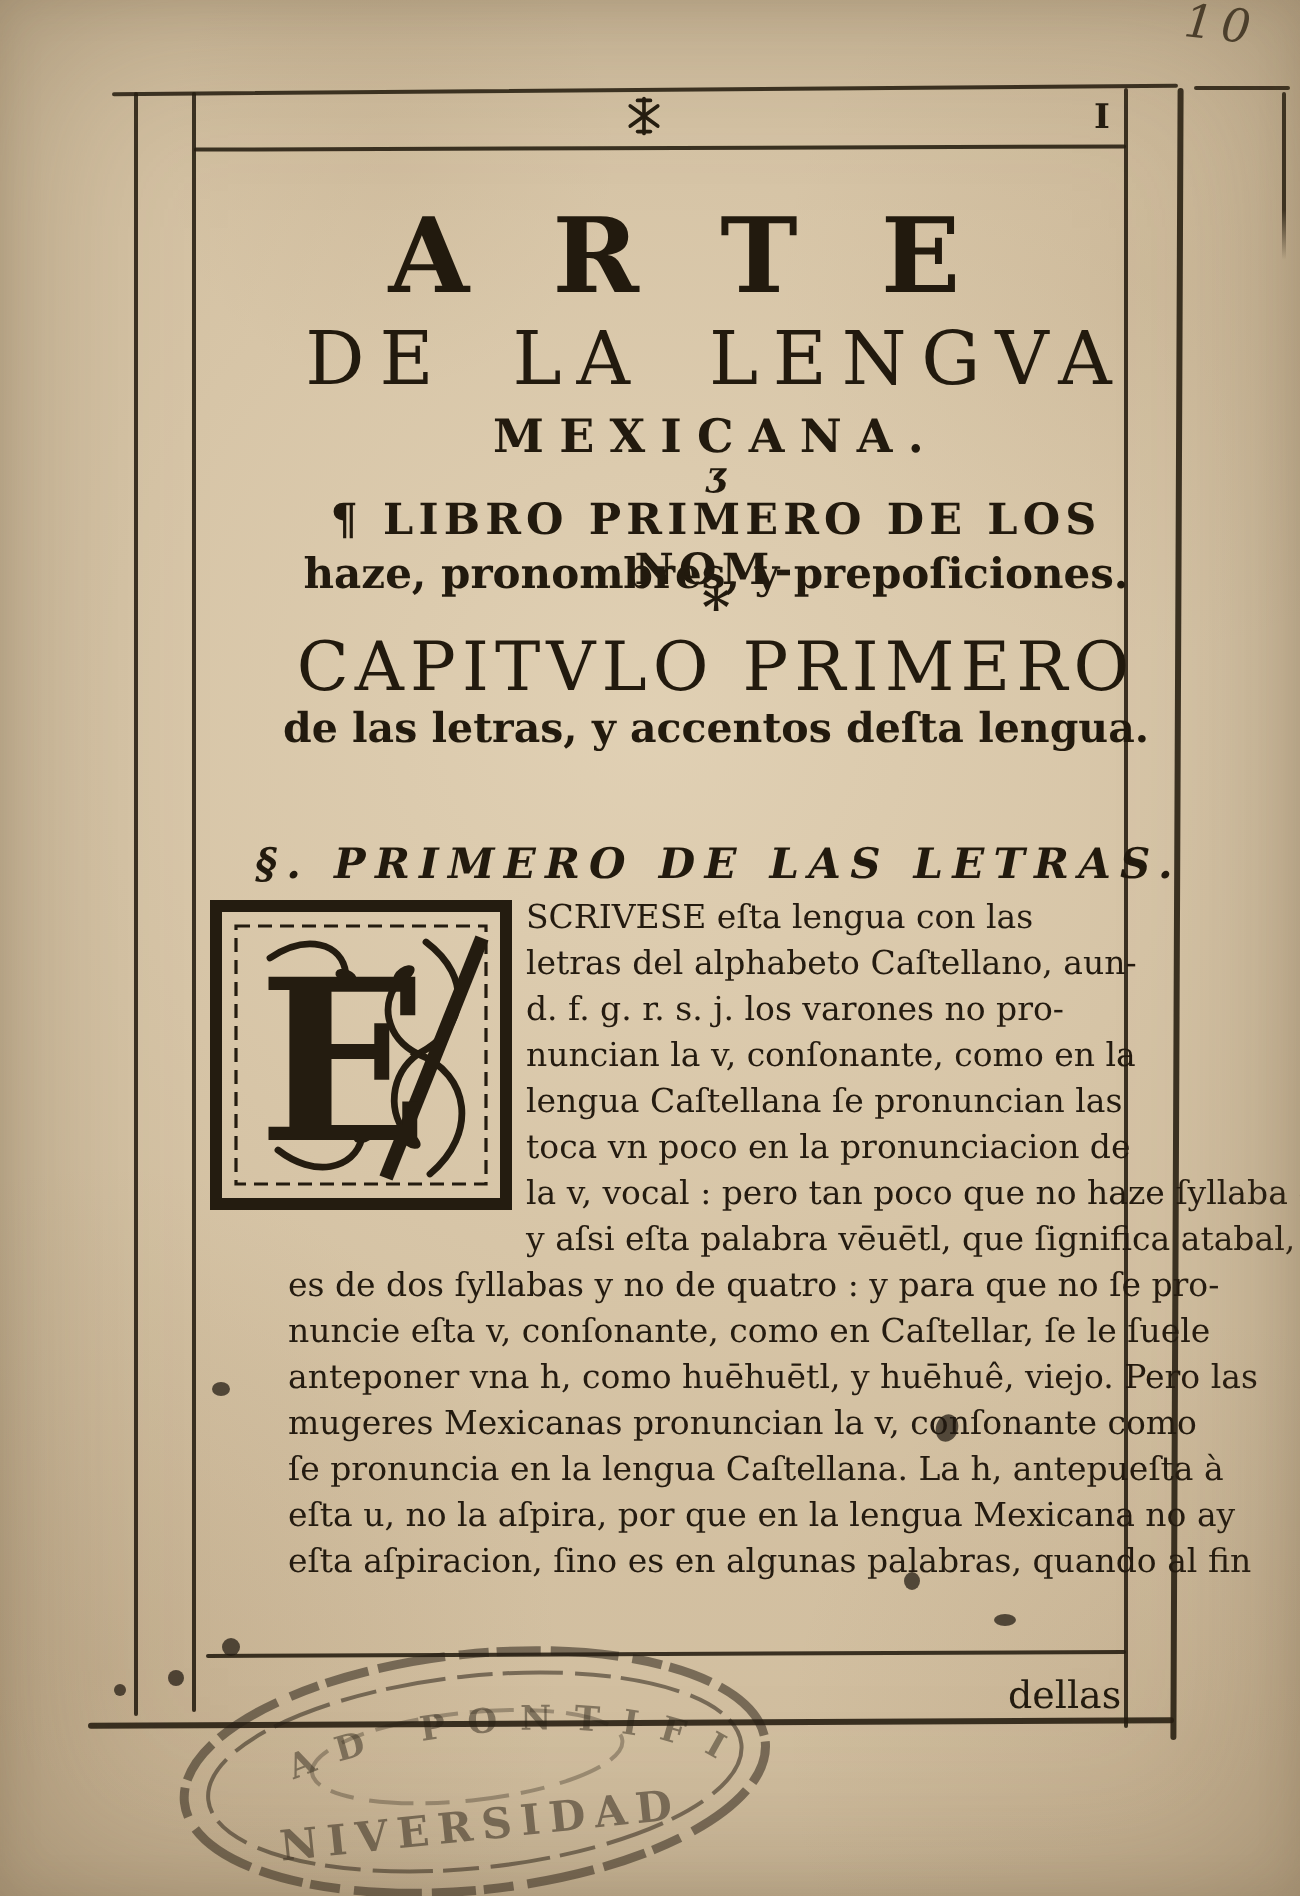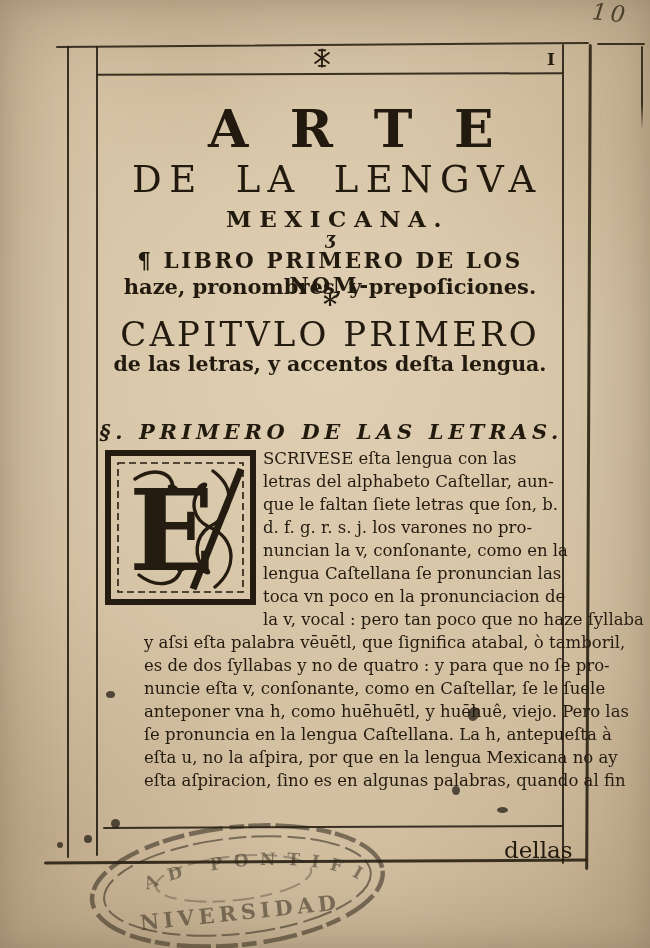--- a/index.html
+++ b/index.html
@@ -29,38 +29,38 @@
   .rule-header{left:97px; top:73px;  width:466px; height:2.2px; transform:rotate(-.2deg);}
   .rule-foot  {left:103px;top:826px; width:460px; height:2.2px; transform:rotate(-.25deg);}
   .rule-bottom{left:44px; top:860px; width:543px; height:2.6px; transform:rotate(-.3deg);}
 
   .hand-number{position:absolute;left:592px;top:0px;font-style:italic;
     font-size:23px;color:#4a3f2e;letter-spacing:4px;transform:rotate(6deg);}
   .folio{position:absolute;left:547px;top:49px;font-weight:bold;font-size:17px;color:#241c10;}
   .fleuron{position:absolute;left:311px;top:47px;width:22px;height:22px;}
 
   .content{position:absolute;left:97px;top:0;width:466px;text-align:center;color:#221a0e;}
-  .content > div{position:absolute;left:0;width:100%;}
+  .content > div{position:absolute;left:0;width:100%;padding-left:28px;}
   .t-arte  {top:98px; font-size:52px;letter-spacing:.8em;padding-left:.8em;font-weight:bold;}
   .t-lengua{top:158px;font-size:37px;letter-spacing:.2em;word-spacing:.35em;padding-left:.2em;}
   .t-mex   {top:205px;font-size:23px;letter-spacing:.33em;padding-left:.33em;font-weight:bold;}
   .t-orn   {top:228px;font-size:17px;font-style:italic;font-weight:bold;}
   .t-libro {top:248px;font-size:21.5px;letter-spacing:.12em;font-weight:bold;}
   .t-bres  {top:274px;font-size:21px;font-weight:bold;}
   .t-ast   {top:295px;font-size:27px;font-weight:bold;line-height:20px;}
   .t-cap   {top:314px;font-size:34px;letter-spacing:.09em;}
   .t-caps  {top:352px;font-size:20.5px;font-weight:bold;}
   .t-par   {top:419px;font-size:21px;font-style:italic;letter-spacing:.22em;font-weight:bold;text-align:right;}
 
   .bodytext{position:absolute;left:105px;top:447px;width:459px;
     font-size:16.5px;line-height:23px;color:#241b10;}
   .dropcap-box{float:left;width:152px;height:158px;margin:2px 6px 10px 0;}
   .bline{white-space:nowrap;height:23px;padding-left:39px;}
 
-  .catchword{position:absolute;left:504px;top:837px;font-size:23px;color:#241c10;}
+  .catchword{position:absolute;left:504px;top:837px;font-size:19px;color:#241c10;}
 
   .stamp{position:absolute;left:82px;top:816px;width:310px;height:132px;opacity:.85;}
 
   .speck{position:absolute;background:rgba(32,25,16,.72);border-radius:50%;}
 </style>
 </head>
 <body>
 
 <div class="stage">
 
@@ -116,31 +116,31 @@
           <ellipse cx="97" cy="38" rx="6" ry="3.4" transform="rotate(-35 97 38)"></ellipse>
           <ellipse cx="100" cy="121" rx="6" ry="3.4" transform="rotate(35 100 121)"></ellipse>
           <ellipse cx="68" cy="39" rx="5.5" ry="3.2" transform="rotate(20 68 39)"></ellipse>
           <ellipse cx="77" cy="119" rx="5.5" ry="3.2" transform="rotate(-20 77 119)"></ellipse>
         </g>
         <line x1="136" y1="20" x2="88" y2="140" stroke="#241c10" stroke-width="7"></line>
         <text x="24" y="121" font-family="DejaVu Serif, serif" font-weight="bold" font-size="112" fill="#241c10">E</text>
       </svg>
     </div>
     <div class="bline">SCRIVESE  eſta lengua con las</div>
-    <div class="bline">letras del alphabeto Caſtellar, aun-</div>
-    <div class="bline">que le faltan ſiete letras que ſon, b.</div>
+    <div class="bline">letras del alphabeto Caſtellano, aun-</div>
     <div class="bline">d. f. g. r. s. j. los varones no pro-</div>
     <div class="bline">nuncian la v, conſonante, como en la</div>
     <div class="bline">lengua Caſtellana ſe pronuncian las</div>
     <div class="bline">toca vn poco en la pronunciacion de</div>
     <div class="bline">la v, vocal : pero tan poco que no haze ſyllaba de porſi ;</div>
     <div class="bline">y aſsi eſta palabra vēuētl, que ſignifica atabal, ò tamboril,</div>
     <div class="bline">es de dos ſyllabas y no de quatro : y para que no ſe pro-</div>
     <div class="bline">nuncie eſta v, conſonante, como en Caſtellar, ſe le ſuele</div>
     <div class="bline">anteponer vna h, como huēhuētl, y huēhuê, viejo. Pero las</div>
+    <div class="bline">mugeres Mexicanas pronuncian la v, conſonante como</div>
     <div class="bline">ſe pronuncia en la lengua Caſtellana. La h, antepueſta à</div>
     <div class="bline">eſta u, no la aſpira, por que en la lengua Mexicana no ay</div>
     <div class="bline">eſta aſpiracion, ſino es en algunas palabras, quando al fin</div>
   </div>
 
   <div class="catchword">dellas</div>
 
   <svg class="stamp" viewBox="0 0 310 132">
     <g transform="rotate(-6 155 66)" fill="none" stroke="rgba(40,32,22,.62)">
       <ellipse cx="155" cy="70" rx="146" ry="59" stroke-width="4.5" stroke-dasharray="22 5 34 7 15 4"></ellipse>

